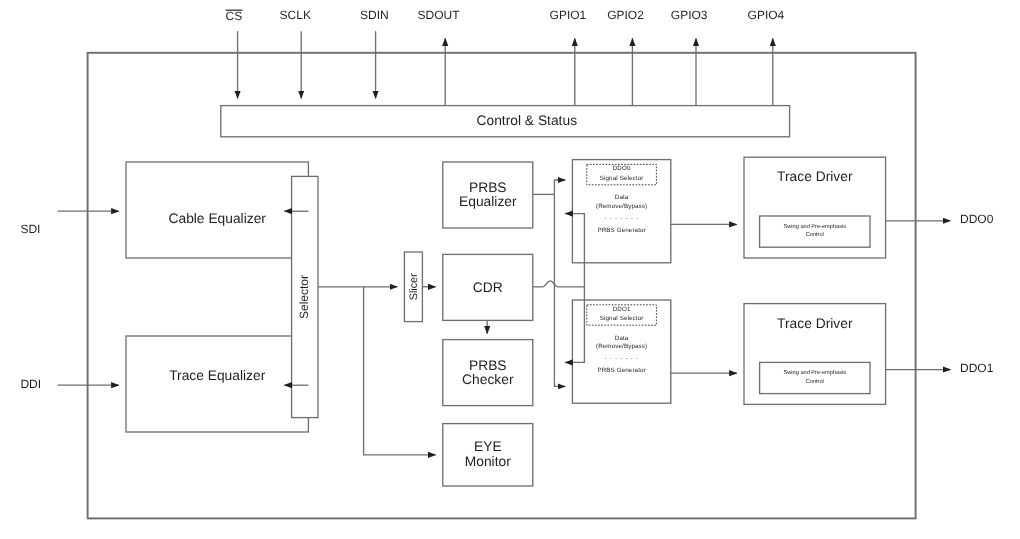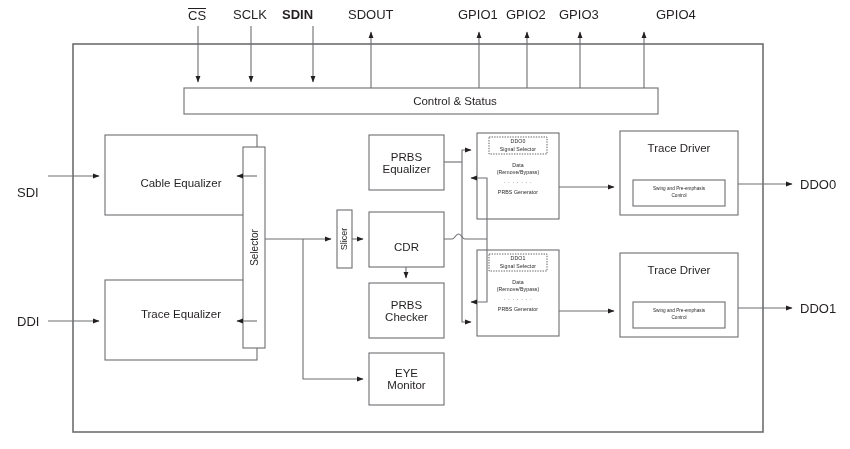--- a/index.html
+++ b/index.html
@@ -10,21 +10,21 @@
   }
   #diagram{position:absolute;left:0;top:0;width:850px;height:449px;}
   .lbl{
     position:absolute;
     font-size:11.5px;
     color:#231f20;
     white-space:nowrap;
     line-height:1.15;
     text-align:center;
   }
-  .pin-lbl{font-size:13px;}
+  .pin-lbl{font-size:10px;}
   .overline{border-top:1px solid #231f20;padding-top:0px;display:inline-block;line-height:1.1;}
   .box-lbl{
     position:absolute;
     display:flex;align-items:center;justify-content:center;
     text-align:center;
     font-size:11.5px;
     color:#231f20;
     pointer-events:none;
   }
   .vert-lbl{
@@ -128,52 +128,52 @@
     <line x1="738" y1="184" x2="792" y2="184" marker-end="url(#arrow)"></line>
 
     <line x1="738" y1="308" x2="792" y2="308" marker-end="url(#arrow)"></line>
   </g>
 </svg>
 
 <div class="lbl pin-lbl" style="left:188px;top:8px;">
   <span class="overline">CS</span>
 </div>
 <div class="lbl pin-lbl" style="left:233px;top:8px;">SCLK</div>
-<div class="lbl pin-lbl" style="left:282px;top:8px;font-weight:bold;">SDIN</div>
+<div class="lbl pin-lbl" style="left:300px;top:8px;">SDIN</div>
 <div class="lbl pin-lbl" style="left:348px;top:8px;">SDOUT</div>
 <div class="lbl pin-lbl" style="left:458px;top:8px;">GPIO1</div>
 <div class="lbl pin-lbl" style="left:506px;top:8px;">GPIO2</div>
 <div class="lbl pin-lbl" style="left:559px;top:8px;text-align:right;">GPIO3</div>
-<div class="lbl pin-lbl" style="left:656px;top:8px;">GPIO4</div>
+<div class="lbl pin-lbl" style="left:623px;top:8px;">GPIO4</div>
 
 <div class="lbl pin-lbl" style="left:17px;top:186px;">SDI</div>
 <div class="lbl pin-lbl" style="left:17px;top:315px;">DDI</div>
 <div class="lbl pin-lbl" style="left:800px;top:178px;">DDO0</div>
 <div class="lbl pin-lbl" style="left:800px;top:302px;">DDO1</div>
 
-<div class="box-lbl" style="left:184px;top:88px;width:510px;height:26px;padding-left:16px;">Control &amp; Status</div>
+<div class="box-lbl" style="left:184px;top:88px;width:510px;height:26px;">Control &amp; Status</div>
 
 <div class="box-lbl" style="left:105px;top:135px;width:152px;height:96px;">Cable Equalizer</div>
 
 <div class="box-lbl" style="left:105px;top:280px;width:152px;height:68px;">Trace Equalizer</div>
 
 <div class="vert-lbl" style="left:243px;top:147px;width:22px;height:201px;">
   <span>Selector</span>
 </div>
 
 <div class="vert-lbl" style="left:337px;top:210px;width:15px;height:58px;font-size:9px;">
   <span>Slicer</span>
 </div>
 
 <div class="box-lbl" style="left:369px;top:135px;width:75px;height:55px;flex-direction:column;">
   <div>PRBS</div>
   <div>Equalizer</div>
 </div>
 
-<div class="box-lbl" style="left:369px;top:212px;width:75px;height:70px;">CDR</div>
+<div class="box-lbl" style="left:369px;top:212px;width:75px;height:55px;">CDR</div>
 
 <div class="box-lbl" style="left:369px;top:283px;width:75px;height:55px;flex-direction:column;">
   <div>PRBS</div>
   <div>Checker</div>
 </div>
 
 <div class="box-lbl" style="left:369px;top:353px;width:75px;height:52px;flex-direction:column;">
   <div>EYE</div>
   <div>Monitor</div>
 </div>

